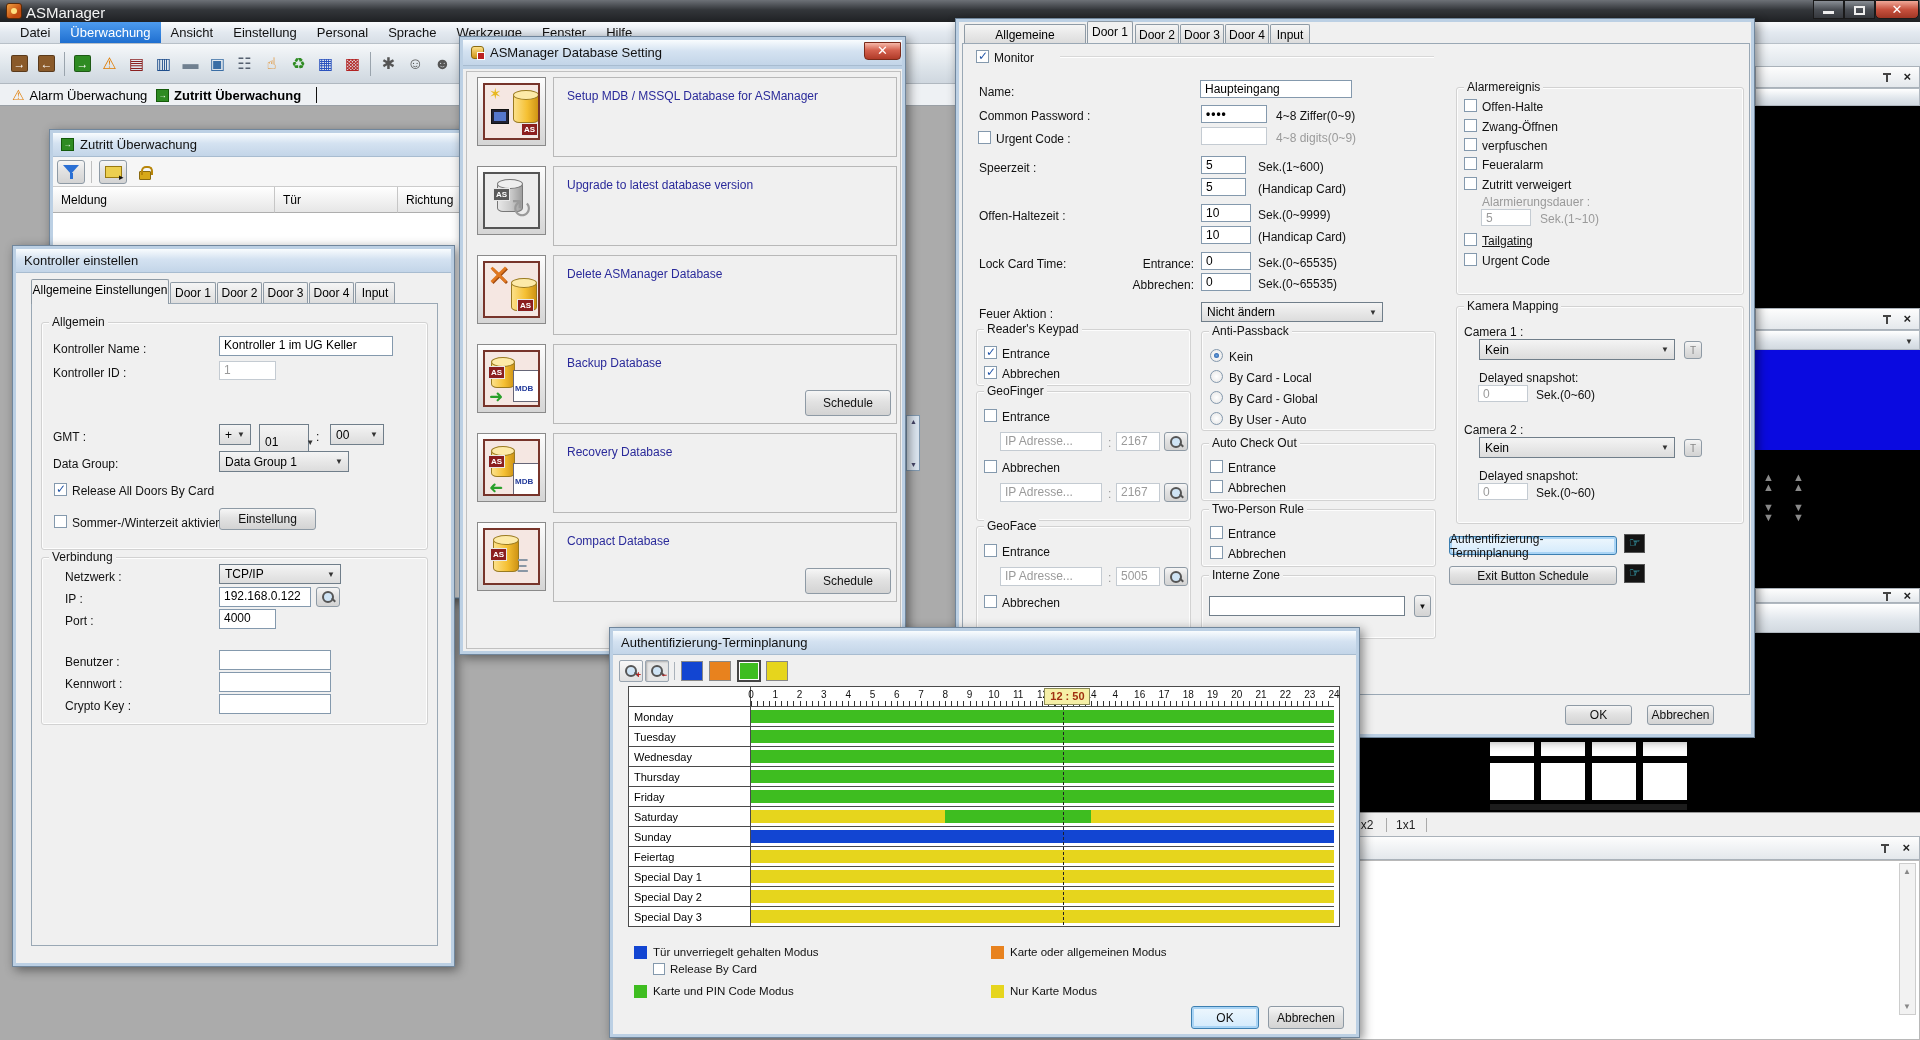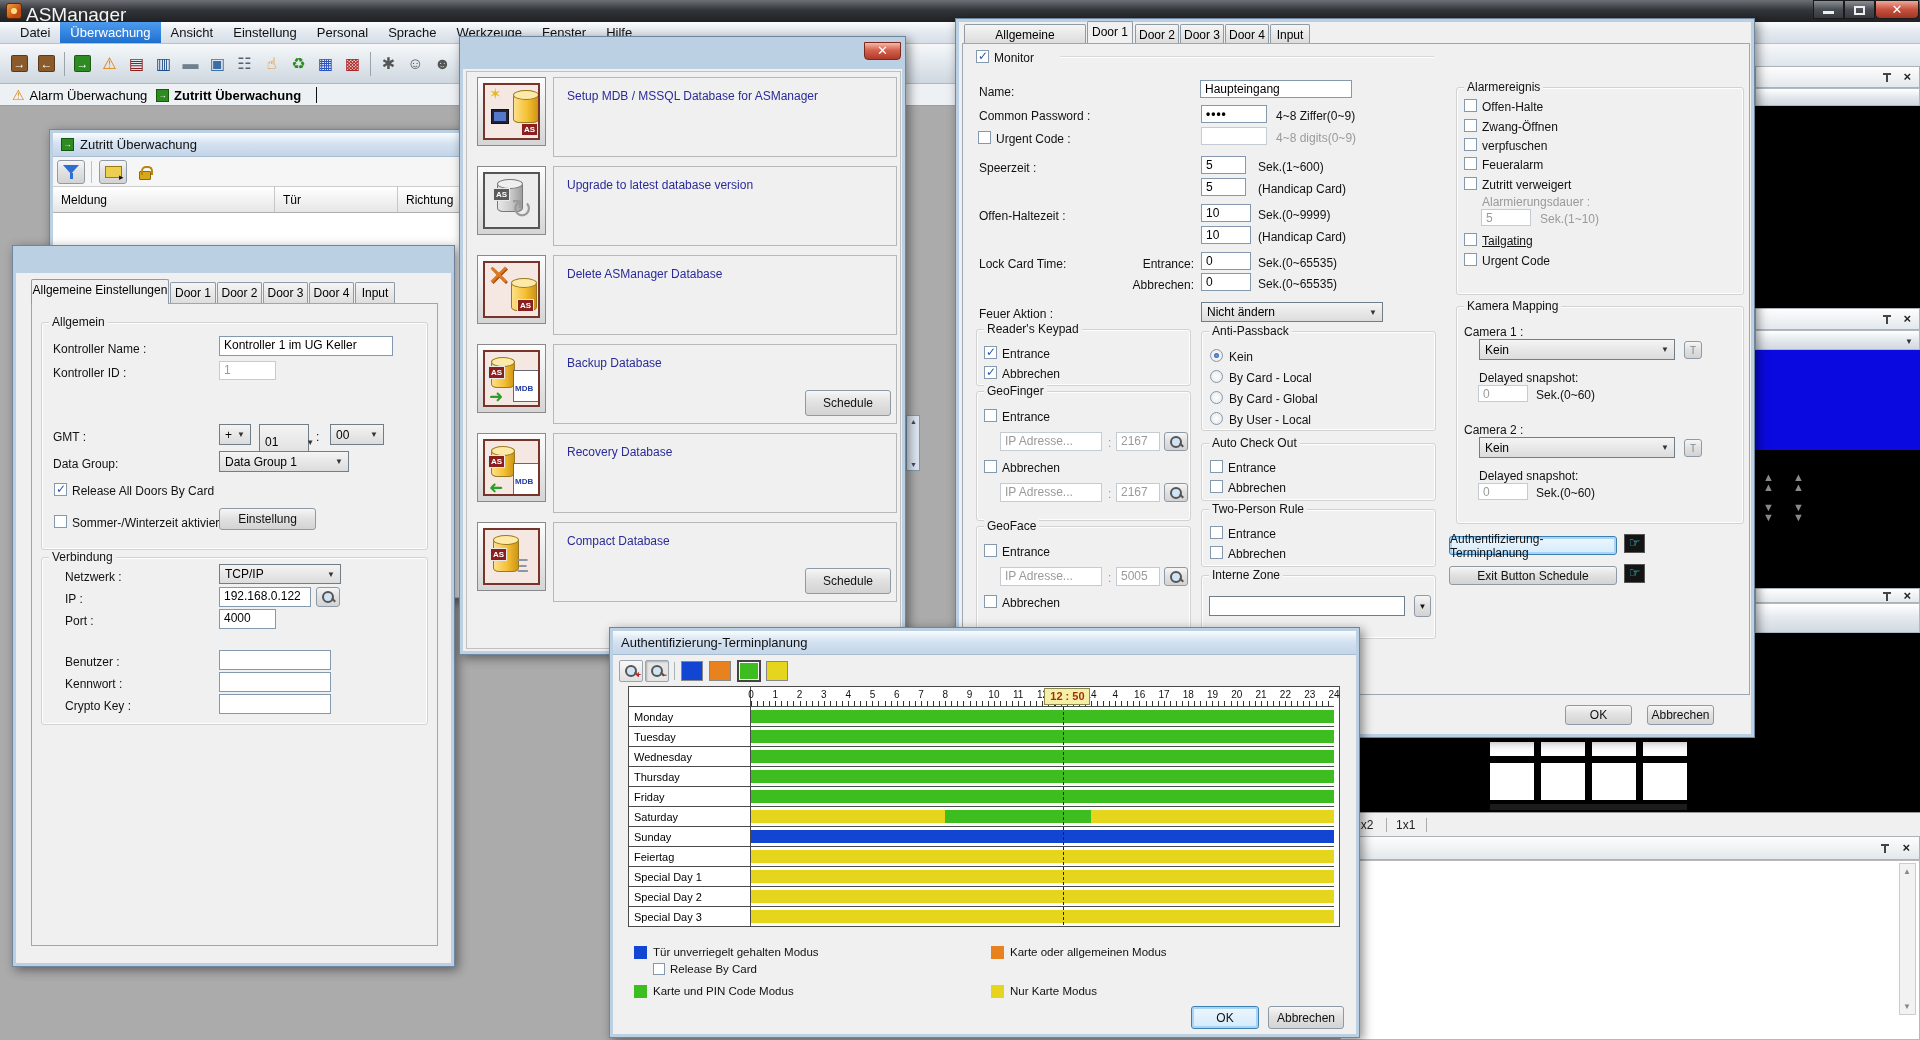--- a/index.html
+++ b/index.html
@@ -3,21 +3,21 @@
 <meta charset="utf-8">
 <style>
   * { box-sizing: border-box; margin:0; padding:0; }
   body { background:#666; font-family:"Liberation Sans","DejaVu Sans",sans-serif; }
   .screen { position:relative; width:1920px; height:1040px; overflow:hidden; background:#ababab;
             font-family:"Liberation Sans","DejaVu Sans",sans-serif; }
 
   
   .titlebar { position:absolute; left:0; top:0; width:1920px; height:22px;
     background:linear-gradient(#6d7177,#33363a 45%,#1f2124); color:#fff; }
-  .app-title { position:absolute; left:26px; top:4px; font-size:19px; color:#f4f4f4; }
+  .app-title { position:absolute; left:26px; top:4px; font-size:15px; color:#f4f4f4; }
   .app-icon { position:absolute; left:6px; top:3px; width:16px; height:16px; border-radius:3px;
     background:linear-gradient(135deg,#f0a040,#c24a10 70%); border:1px solid #5a2a08; }
   .app-icon::after{content:"";position:absolute;left:4px;top:4px;width:6px;height:6px;border-radius:50%;background:#ffe080;}
   .wbtn { position:absolute; top:0; height:19px; border:1px solid #1a1a1a;
     background:linear-gradient(#8a8f96,#4a4e54 50%,#36393e); }
   .wbtn.close { background:linear-gradient(#f0a898,#c7513e 50%,#a03625); border-radius:0 0 5px 5px; color:#fff;
     font-size:13px; font-weight:bold; text-align:center; line-height:17px; }
   .glyph-min { position:absolute; left:9px; bottom:4px; width:11px; height:3px; background:#eee; }
   .glyph-max { position:absolute; left:9px; top:5px; width:11px; height:9px; border:2px solid #eee; }
 
@@ -322,20 +322,23 @@
           <div class="padlock"></div>
         </div>
     </div>
     <div class="hcell" style="left:3px;top:57px;width:222px;"><span>Meldung</span></div>
     <div class="hcell" style="left:225px;top:57px;width:123px;"><span>Tür</span></div>
     <div class="hcell" style="left:348px;top:57px;width:163px;"><span>Richtung</span></div>
     <div style="position:absolute;left:3px;top:83px;width:508px;height:384px;background:#fff;"></div>
   </div>
 
   <div class="win" style="left:12px;top:245px;width:443px;height:722px;">
+    <div class="wtitle">
+      <span>Kontroller einstellen</span>
+    </div>
     <div class="wbody" style="top:27px;"></div>
     <div class="tab active" style="left:18px;top:33px;width:138px;height:25px;"><span>Allgemeine Einstellungen</span></div>
     <div class="tab" style="left:157px;top:36px;width:46px;height:22px;"><span>Door 1</span></div>
     <div class="tab" style="left:204px;top:36px;width:45px;height:22px;"><span>Door 2</span></div>
     <div class="tab" style="left:250px;top:36px;width:45px;height:22px;"><span>Door 3</span></div>
     <div class="tab" style="left:296px;top:36px;width:45px;height:22px;"><span>Door 4</span></div>
     <div class="tab" style="left:342px;top:36px;width:40px;height:22px;"><span>Input</span></div>
     <div class="page" style="left:18px;top:57px;width:407px;height:643px;"></div>
 
     <div class="gb" style="left:28px;top:76px;width:387px;height:228px;"></div>
@@ -385,20 +388,24 @@
     <div class="txt" style="left:206px;top:363px;width:57px;height:20px;">4000</div>
     <div class="lbl" style="left:52px;top:409px;">Benutzer :</div>
     <div class="txt" style="left:206px;top:404px;width:112px;height:20px;"></div>
     <div class="lbl" style="left:52px;top:431px;">Kennwort :</div>
     <div class="txt" style="left:206px;top:426px;width:112px;height:20px;"></div>
     <div class="lbl" style="left:52px;top:453px;">Crypto Key :</div>
     <div class="txt" style="left:206px;top:448px;width:112px;height:20px;"></div>
   </div>
 
   <div class="win" style="left:459px;top:36px;width:447px;height:619px;">
+    <div class="wtitle" style="height:26px;">
+      <div class="mini-db" style="position:relative;"></div>
+      <span>ASManager Database Setting</span>
+    </div>
     <div class="xclose" style="left:404px;top:5px;width:37px;height:18px;">✕</div>
     <div class="wbody" style="top:32px;"></div>
     <div class="page" style="left:6px;top:34px;width:435px;height:578px;border-color:#c0c0c0;"></div>
 
     <div class="dbicon" style="left:17px;top:40px;">
       <div class="art">
         <span class="spark" style="left:4px;top:0px;">✶</span>
         <div class="cyl" style="left:28px;top:8px;"></div>
         <div style="position:absolute;left:6px;top:24px;width:18px;height:15px;background:#223;border:1px solid #111;">
             <div style="position:absolute;inset:2px;background:#5577cc;"></div>
@@ -551,21 +558,21 @@
 
     <div class="gb" style="left:245px;top:312px;width:235px;height:100px;"></div>
     <div class="gb-label" style="left:253px;top:305px;">Anti-Passback</div>
     <div class="radio sel" style="left:254px;top:330px;"></div>
     <div class="lbl" style="left:273px;top:331px;">Kein</div>
     <div class="radio" style="left:254px;top:351px;"></div>
     <div class="lbl" style="left:273px;top:352px;">By Card - Local</div>
     <div class="radio" style="left:254px;top:372px;"></div>
     <div class="lbl" style="left:273px;top:373px;">By Card - Global</div>
     <div class="radio" style="left:254px;top:393px;"></div>
-    <div class="lbl" style="left:273px;top:394px;">By User - Local</div>
+    <div class="lbl" style="left:273px;top:394px;">By User - Auto</div>
 
     <div class="gb" style="left:245px;top:424px;width:235px;height:58px;"></div>
     <div class="gb-label" style="left:253px;top:417px;">Auto Check Out</div>
     <div class="cb" style="left:254px;top:441px;"></div>
     <div class="lbl" style="left:272px;top:442px;">Entrance</div>
     <div class="cb" style="left:254px;top:461px;"></div>
     <div class="lbl" style="left:272px;top:462px;">Abbrechen</div>
 
     <div class="gb" style="left:245px;top:490px;width:235px;height:58px;"></div>
     <div class="gb-label" style="left:253px;top:483px;">Two-Person Rule</div>

